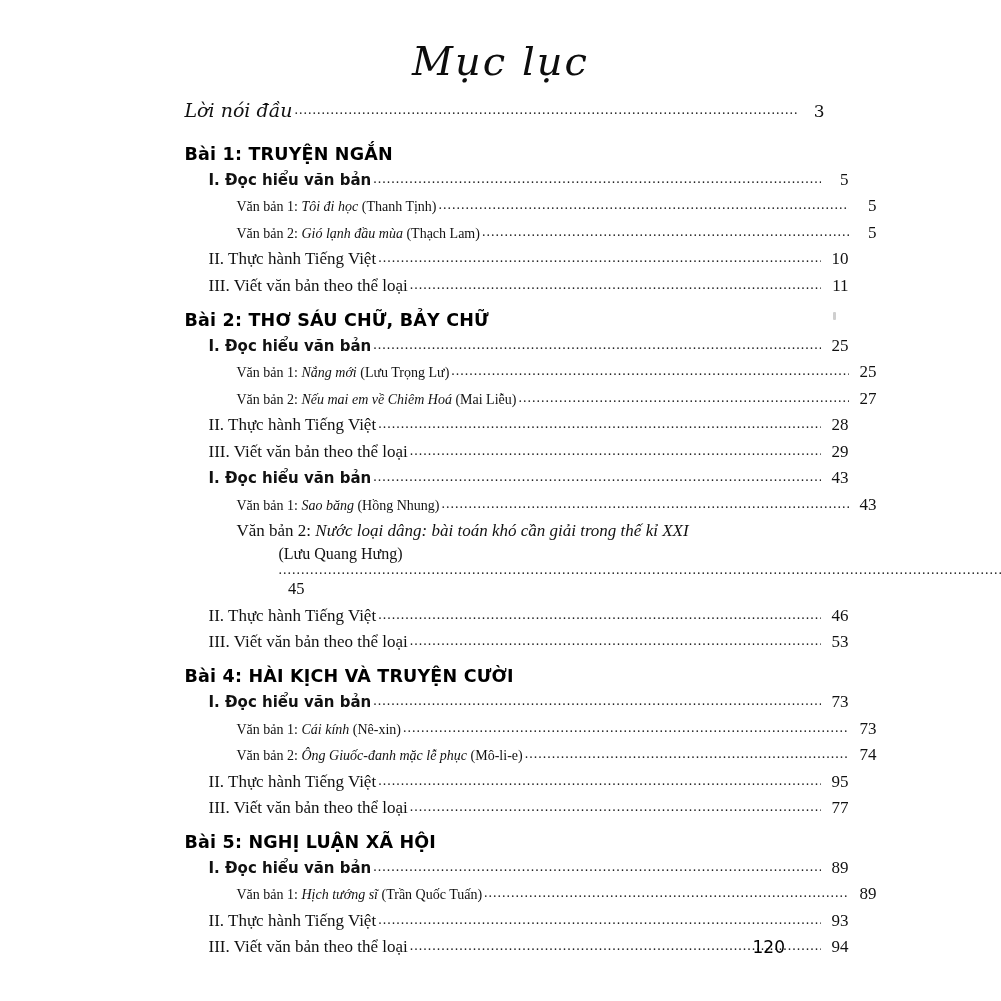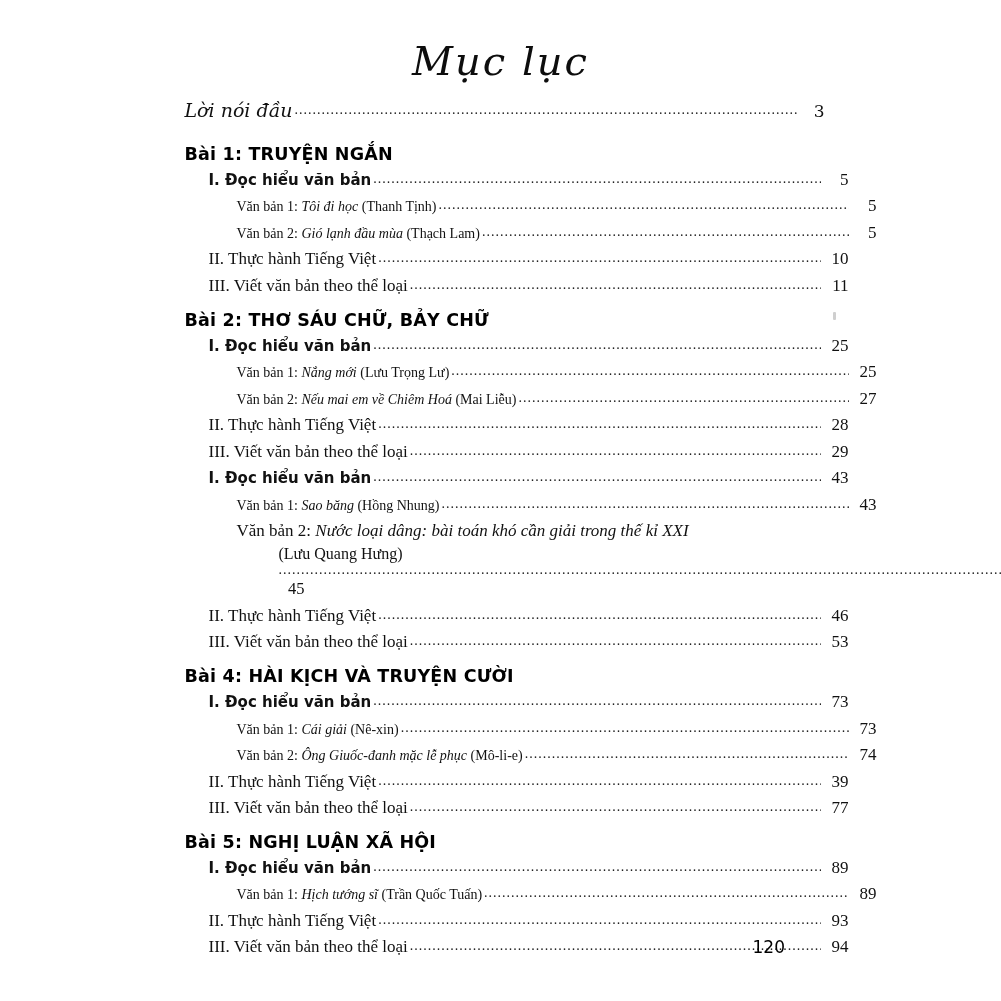--- a/index.html
+++ b/index.html
@@ -262,33 +262,33 @@
           <span class="leader"></span>
           <span class="pg">53</span>
         </div>
         <div class="unit-head">Bài 4: HÀI KỊCH VÀ TRUYỆN CƯỜI</div>
         <div class="row lvl1 bold">
           <span class="txt">I. Đọc hiểu văn bản</span>
           <span class="leader"></span>
           <span class="pg">73</span>
         </div>
         <div class="row lvl2">
-          <span class="txt"><span>Văn bản 1: </span><span class="ital">Cái giải</span><span> (Nê-xin)</span></span>
+          <span class="txt"><span>Văn bản 1: </span><span class="ital">Cái kính</span><span> (Nê-xin)</span></span>
           <span class="leader"></span>
           <span class="pg">73</span>
         </div>
         <div class="row lvl2">
           <span class="txt"><span>Văn bản 2: </span><span class="ital">Ông Giuốc-đanh mặc lễ phục</span><span> (Mô-li-e)</span></span>
           <span class="leader"></span>
           <span class="pg">74</span>
         </div>
         <div class="row lvl1">
           <span class="txt">II. Thực hành Tiếng Việt</span>
           <span class="leader"></span>
-          <span class="pg">39</span>
+          <span class="pg">95</span>
         </div>
         <div class="row lvl1">
           <span class="txt">III. Viết văn bản theo thể loại</span>
           <span class="leader"></span>
           <span class="pg">77</span>
         </div>
         <div class="unit-head">Bài 5: NGHỊ LUẬN XÃ HỘI</div>
         <div class="row lvl1 bold">
           <span class="txt">I. Đọc hiểu văn bản</span>
           <span class="leader"></span>

